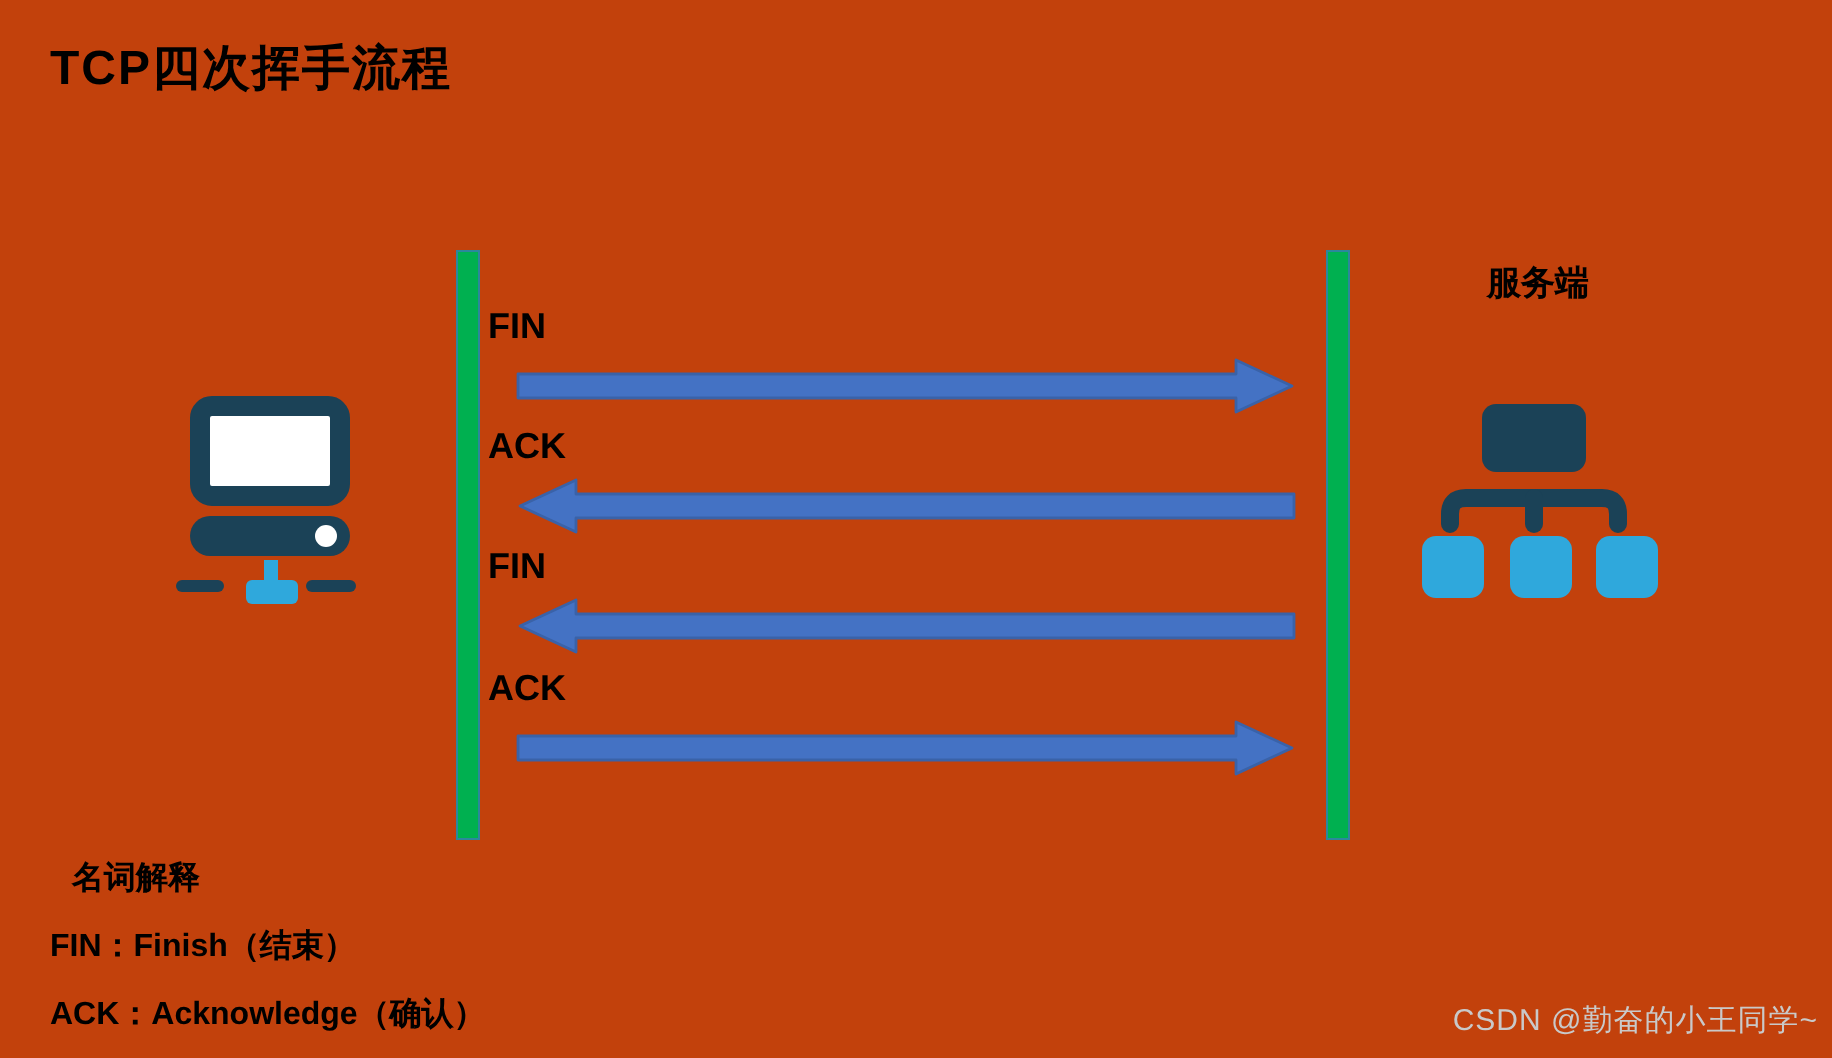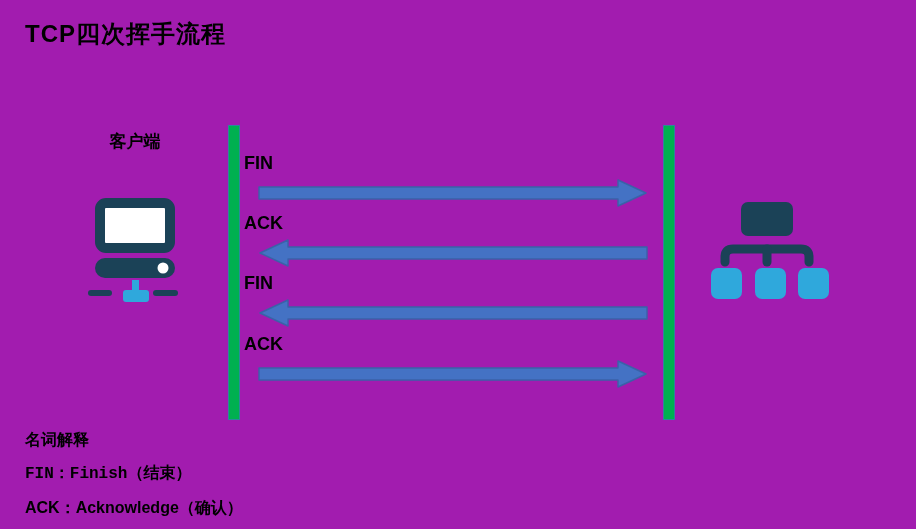--- a/index.html
+++ b/index.html
@@ -1,18 +1,18 @@
 <!DOCTYPE html>
 <html><head>
 <meta charset="utf-8">
 <style>
   * { margin:0; padding:0; box-sizing:border-box; }
   body { background:#ffffff; font-family:"Liberation Sans", sans-serif; }
   .canvas {
-    position:relative; width:916px; height:529px; background:#a21caf; overflow:hidden;
+    position:relative; width:916px; height:529px; background:#c2410c; overflow:hidden;
   }
   .page-title {
     position:absolute; left:25px; top:18px;
     font-size:24px; font-weight:700; color:#000000; letter-spacing:1px;
   }
   .entity-label {
     position:absolute; top:130px; width:100px; text-align:center;
     font-size:17px; font-weight:700; color:#000000;
   }
   .entity-label.client { left:85px; }
@@ -26,37 +26,37 @@
   }
   .lifeline.left  { left:228px; }
   .lifeline.right { left:663px; }
   .msg { position:absolute; left:258px; width:390px; }
   .msg-label {
     text-align:left; font-size:18px; font-weight:700; color:#000000;
     line-height:22px; margin-bottom:5px; transform:translateX(-14px);
   }
   .msg-arrow { display:block; width:390px; height:28px; }
   .notes { position:absolute; left:25px; top:429px; }
-  .notes-heading { font-size:16px; font-weight:700; color:#000000; line-height:22px; }
+  .notes-heading { font-size:16px; font-weight:700; color:#000000; line-height:22px;margin-left:11px; }
   .note-line { font-size:16px; font-weight:700; color:#000000; line-height:22px; position:absolute; left:0; white-space:nowrap; }
-  .note-line.n0 { top:34px;font-family:Liberation Mono, monospace; }
+  .note-line.n0 { top:34px; }
   .note-line.n1 { top:68px; }
   .watermark {
     position:absolute; right:7px; top:501px;
     font-size:15px; color:#c9c9c9; letter-spacing:0.5px;
   }
 </style>
 </head>
 <body>
 
 <div class="canvas">
 
   <div class="page-title">TCP四次挥手流程</div>
 
-  <div class="entity-label client">客户端</div>
+  <div class="entity-label server">服务端</div>
 
   <svg class="icon-svg client-icon" viewBox="0 0 92 106" aria-hidden="true">
     <rect x="14" y="7" width="70" height="45" rx="6" fill="#ffffff" stroke="#1B4257" stroke-width="10"></rect>
     <rect x="9" y="62" width="80" height="20" rx="10" fill="#1B4257"></rect>
     <circle cx="77" cy="72" r="5.5" fill="#ffffff"></circle>
     <rect x="2" y="94" width="24" height="6" rx="3" fill="#1B4257"></rect>
     <rect x="67" y="94" width="25" height="6" rx="3" fill="#1B4257"></rect>
     <rect x="46" y="84" width="7" height="12" fill="#2FA8DC"></rect>
     <rect x="37" y="94" width="26" height="12" rx="3" fill="#2FA8DC"></rect>
   </svg>
@@ -100,14 +100,15 @@
       <polygon points="1,8 360,8 360,1 388,14 360,27 360,20 1,20" fill="#4472C4" stroke="#3A62A8" stroke-width="1.4" stroke-linejoin="round"></polygon>
     </svg>
   </div>
 
   <div class="notes">
     <div class="notes-heading">名词解释</div>
     <div class="note-line n0">FIN：Finish（结束）</div>
     <div class="note-line n1">ACK：Acknowledge（确认）</div>
   </div>
 
+  <div class="watermark">CSDN @勤奋的小王同学~</div>
 
 </div>
 
 </body></html>

